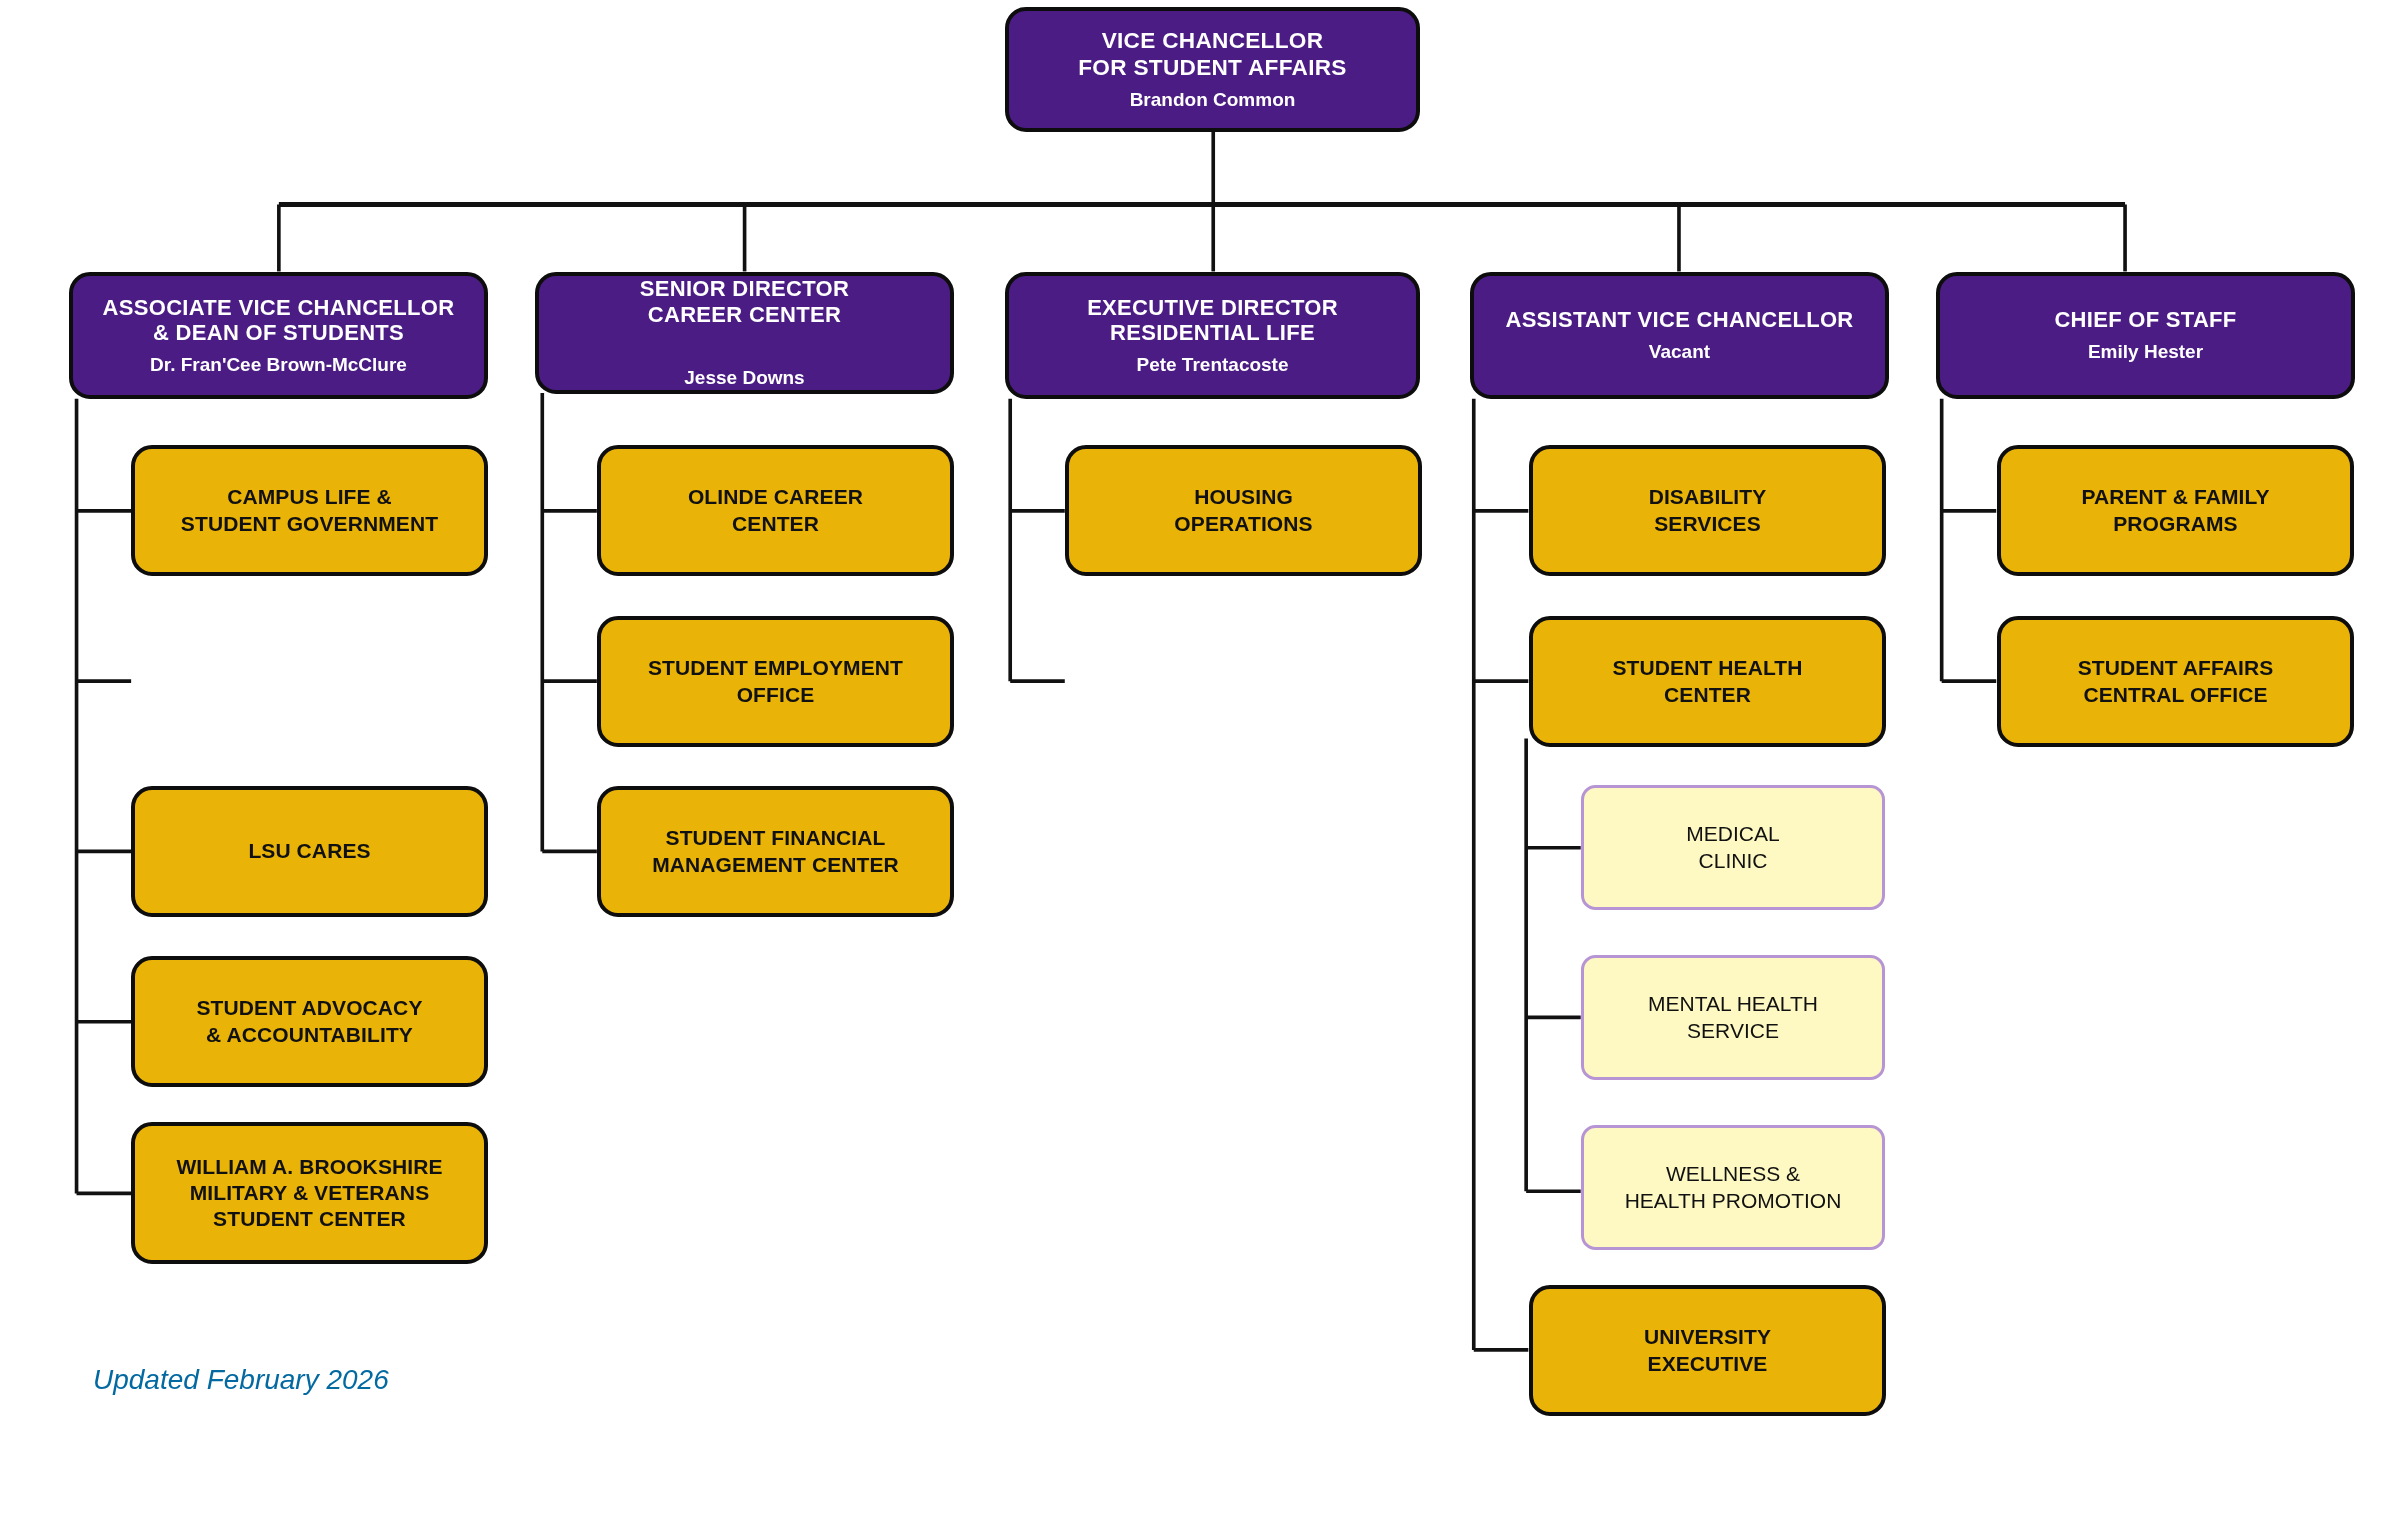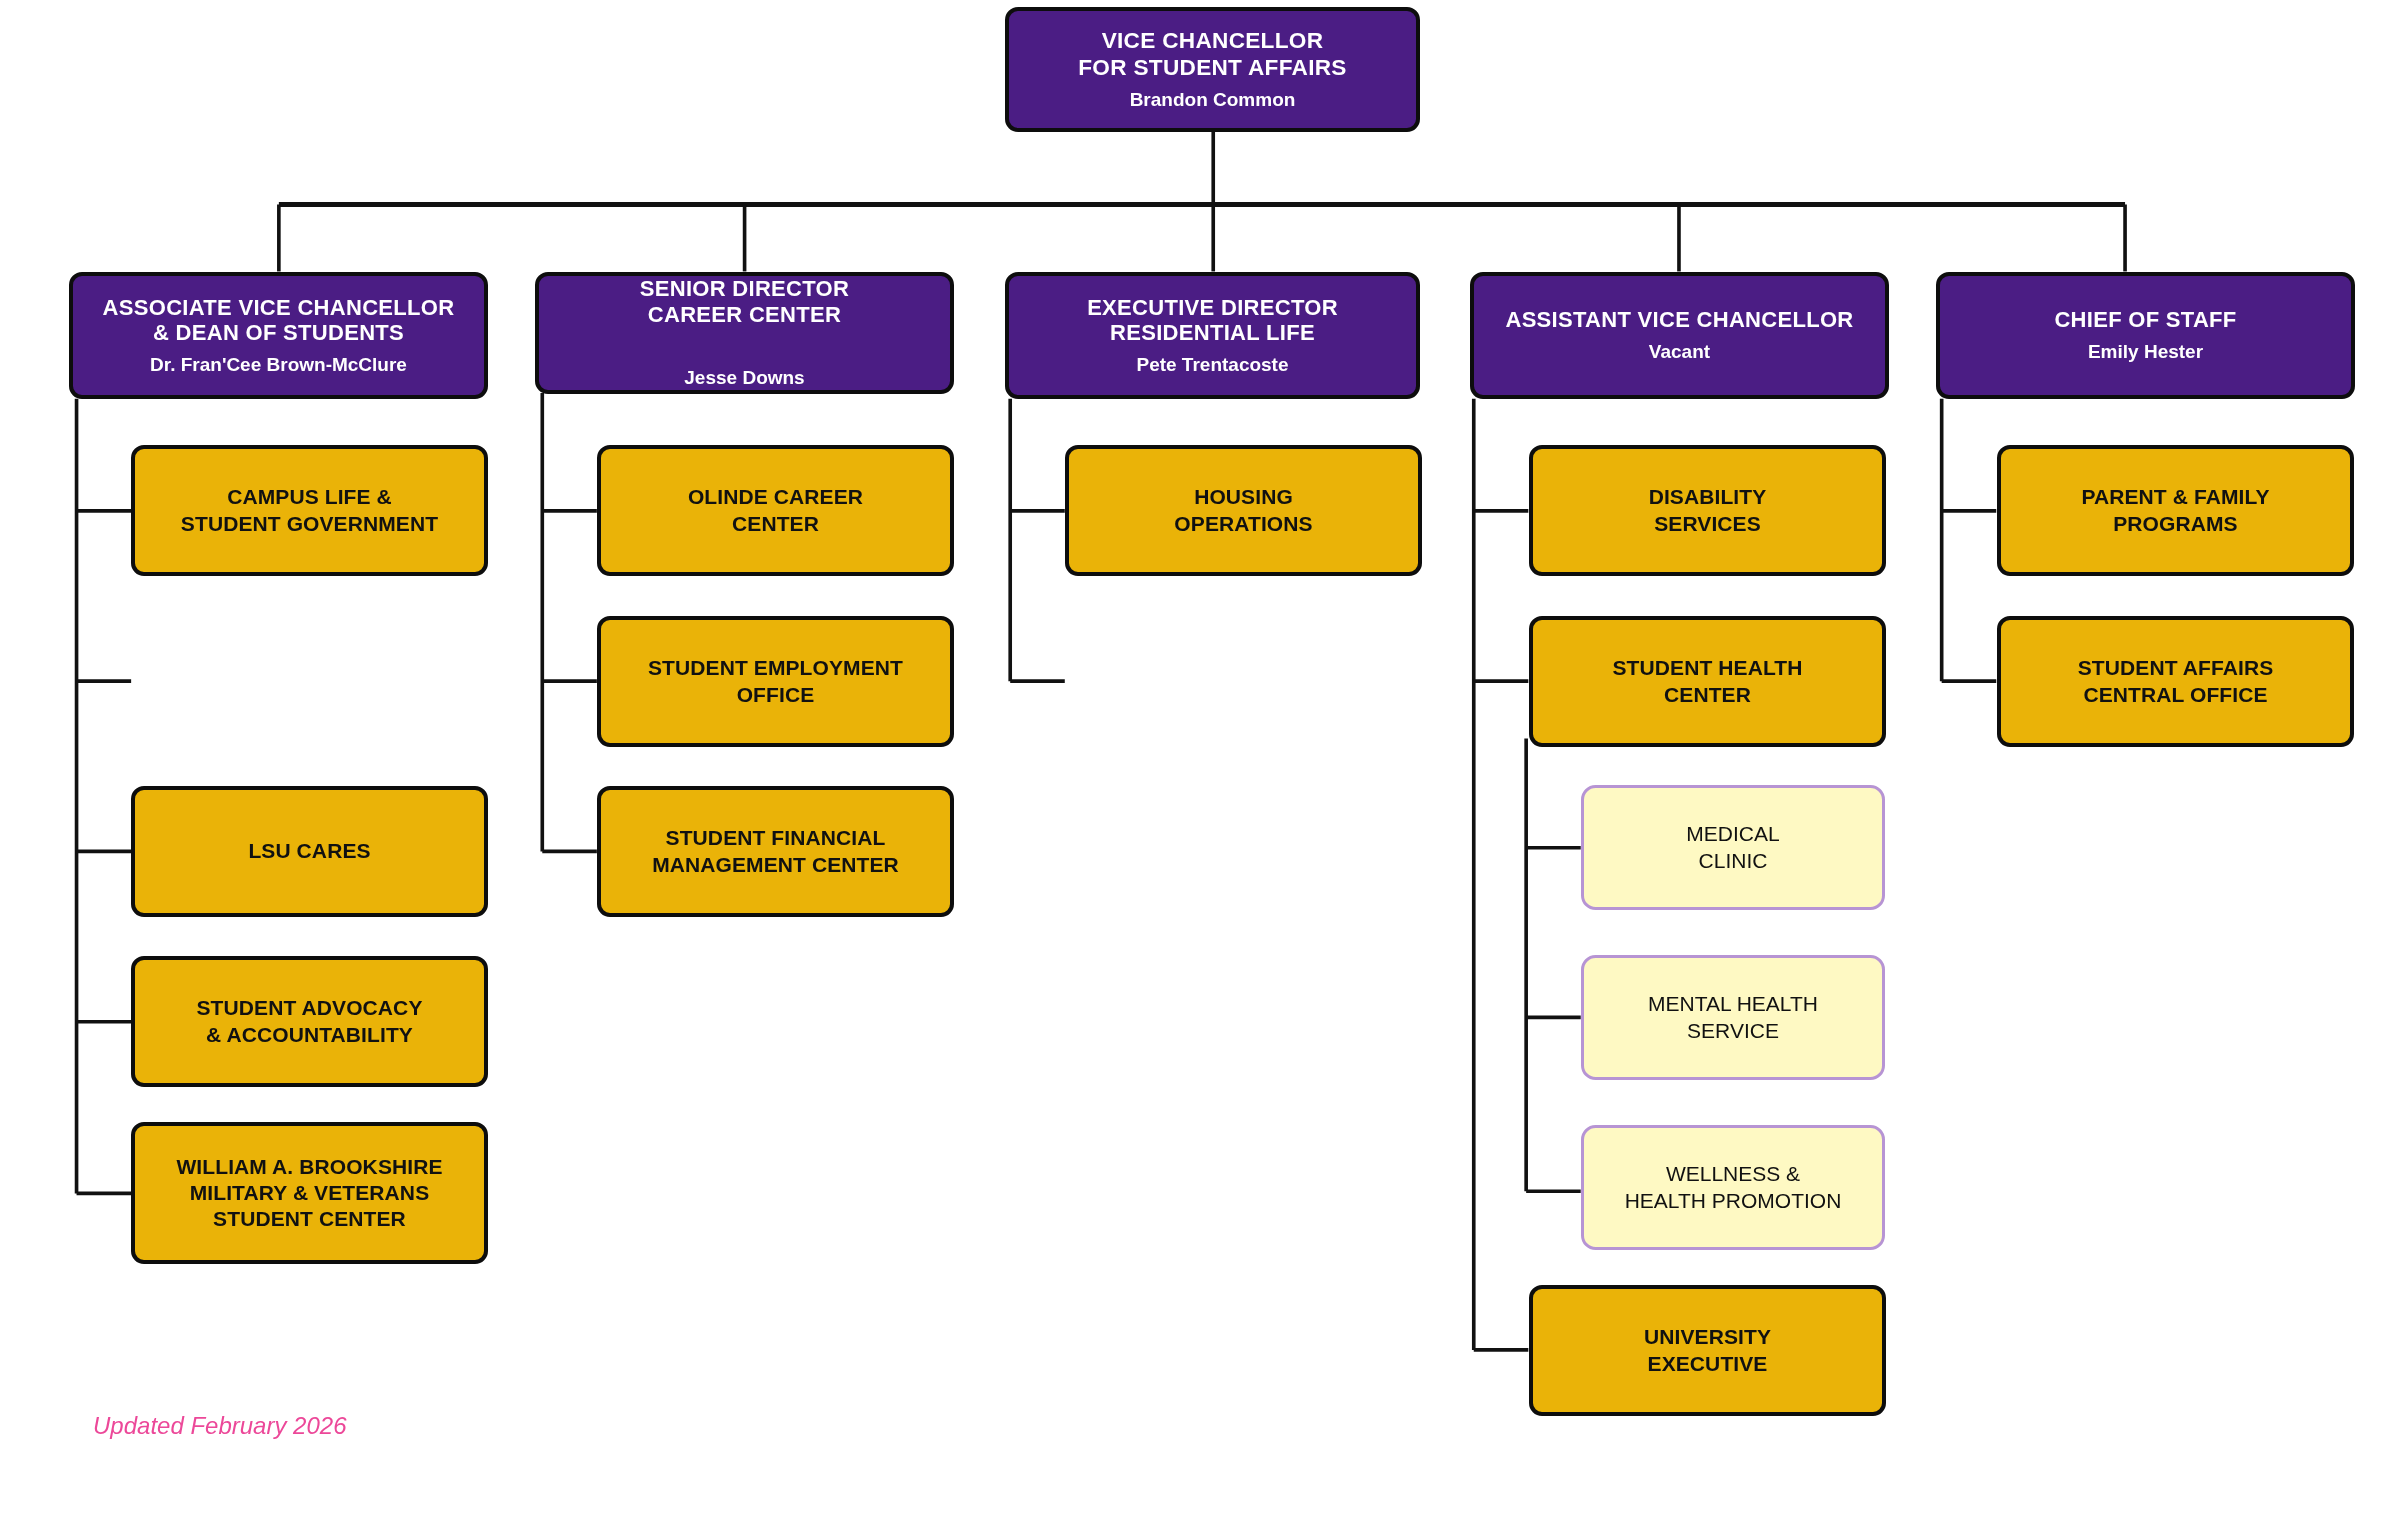--- a/index.html
+++ b/index.html
@@ -20,21 +20,21 @@
 
   
   .node{
     position:absolute;
     box-sizing:border-box;
     display:flex;
     flex-direction:column;
     align-items:center;
     justify-content:center;
     text-align:center;
-    border-radius:13px;
+    border-radius:21px;
   }
 
   
   .node.exec{
     background:#4B1D84;
     border:4.4px solid #0d0d0d;
     color:#ffffff;
   }
   .node.exec .title{
     font-weight:bold;
@@ -73,24 +73,24 @@
   }
   .node.sub .title{
     font-weight:normal;
     font-size:21px;
     line-height:1.25;
   }
 
   .footer{
     position:absolute;
     left:93px;
-    top:1412px;
-    font-size:24px;
+    top:1364px;
+    font-size:28px;
     font-style:italic;
-    color:#ec4899;
+    color:#0369a1;
     white-space:nowrap;
   }
   .ln{display:block;}
 </style>
 </head>
 <body>
 
 <div id="chart">
 
   <svg class="lines" width="2401" height="1518" viewBox="0 0 3299 2086">

